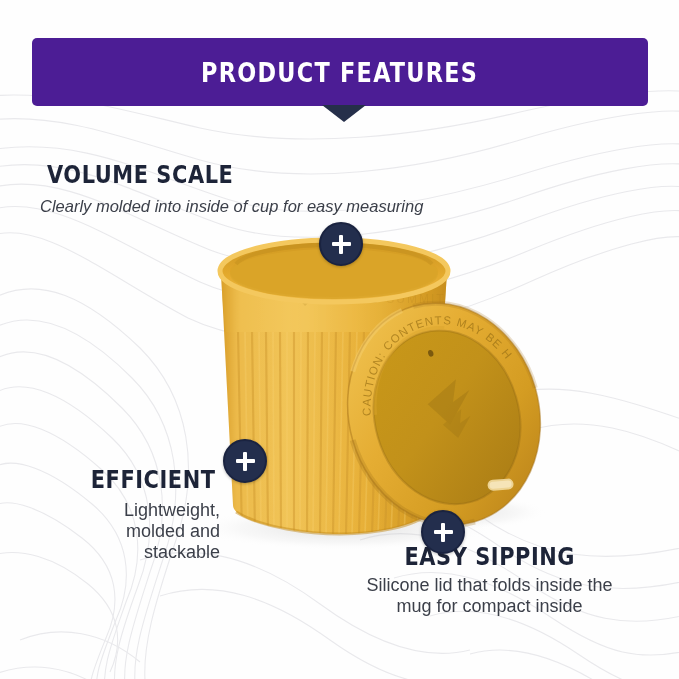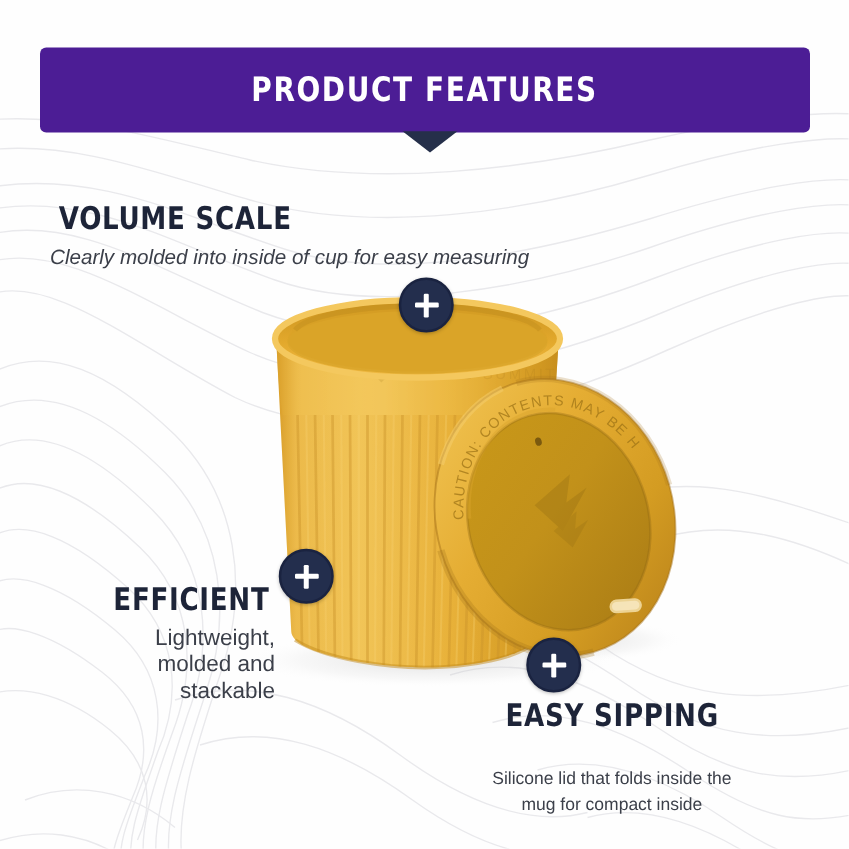--- a/index.html
+++ b/index.html
@@ -48,23 +48,23 @@
   }
 
   #feat-volume{position:absolute;left:0;top:160px;width:586px;text-align:left;margin-left:40px;}
   #feat-volume .feat-title{font-size:25px;display:inline-block;}
   #feat-volume .feat-sub{font-size:16.5px;margin-top:7px;line-height:20px;font-style:italic;}
 
   #feat-efficient{position:absolute;left:20px;top:465px;width:200px;text-align:right;}
   #feat-efficient .feat-title{font-size:25px;display:inline-block;}
   #feat-efficient .feat-sub{font-size:18px;margin-top:6px;line-height:21px;}
 
-  #feat-sipping{position:absolute;left:300px;top:558px;width:379px;text-align:center;}
+  #feat-sipping{position:absolute;left:300px;top:542px;width:379px;text-align:center;}
   #feat-sipping .feat-title{font-size:25px;display:inline-block;}
-  #feat-sipping .feat-sub{font-size:14px;margin-top:25px;line-height:21px;}
+  #feat-sipping .feat-sub{font-size:18px;margin-top:4px;line-height:21px;}
 
   
   .plus-badge{
     position:absolute;width:40px;height:40px;border-radius:50%;
     background:#232e4d;border:2px solid #1a2340;
     box-shadow:0 1px 3px rgba(0,0,0,.25);
     display:flex;align-items:center;justify-content:center;
     z-index:9;
   }
   .plus-badge .bar-h{position:absolute;width:19px;height:4.5px;background:#fff;border-radius:1px;}

